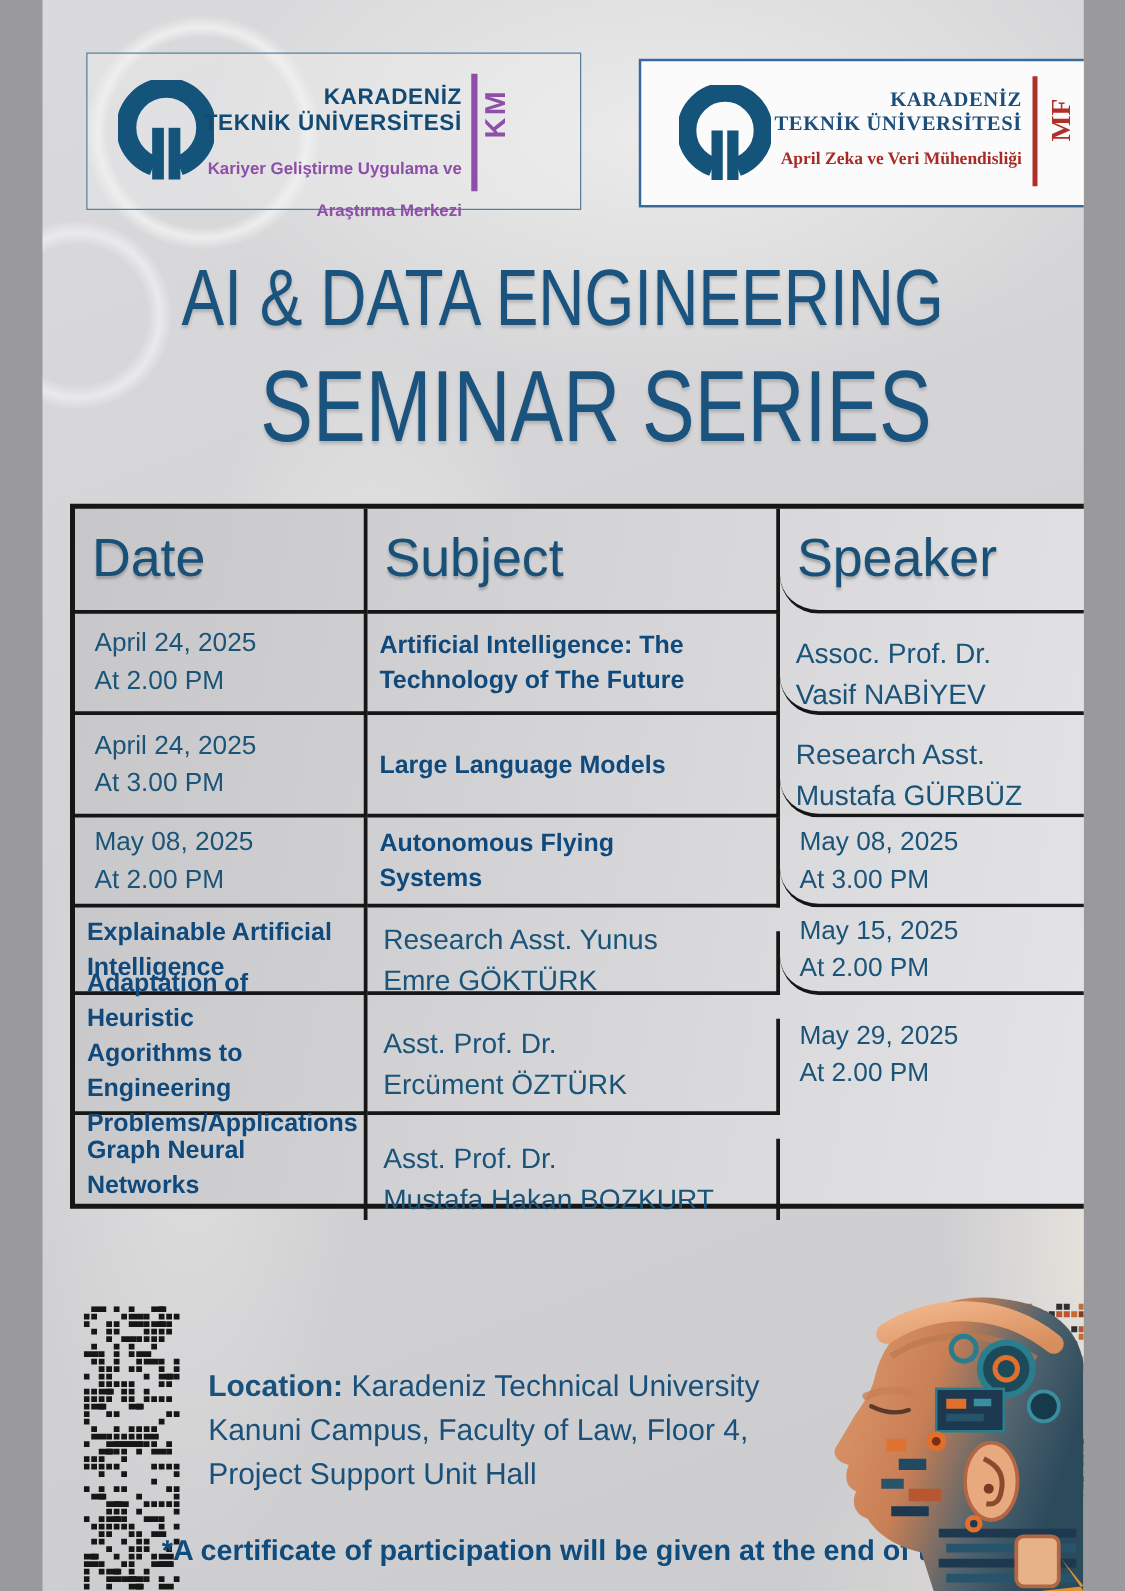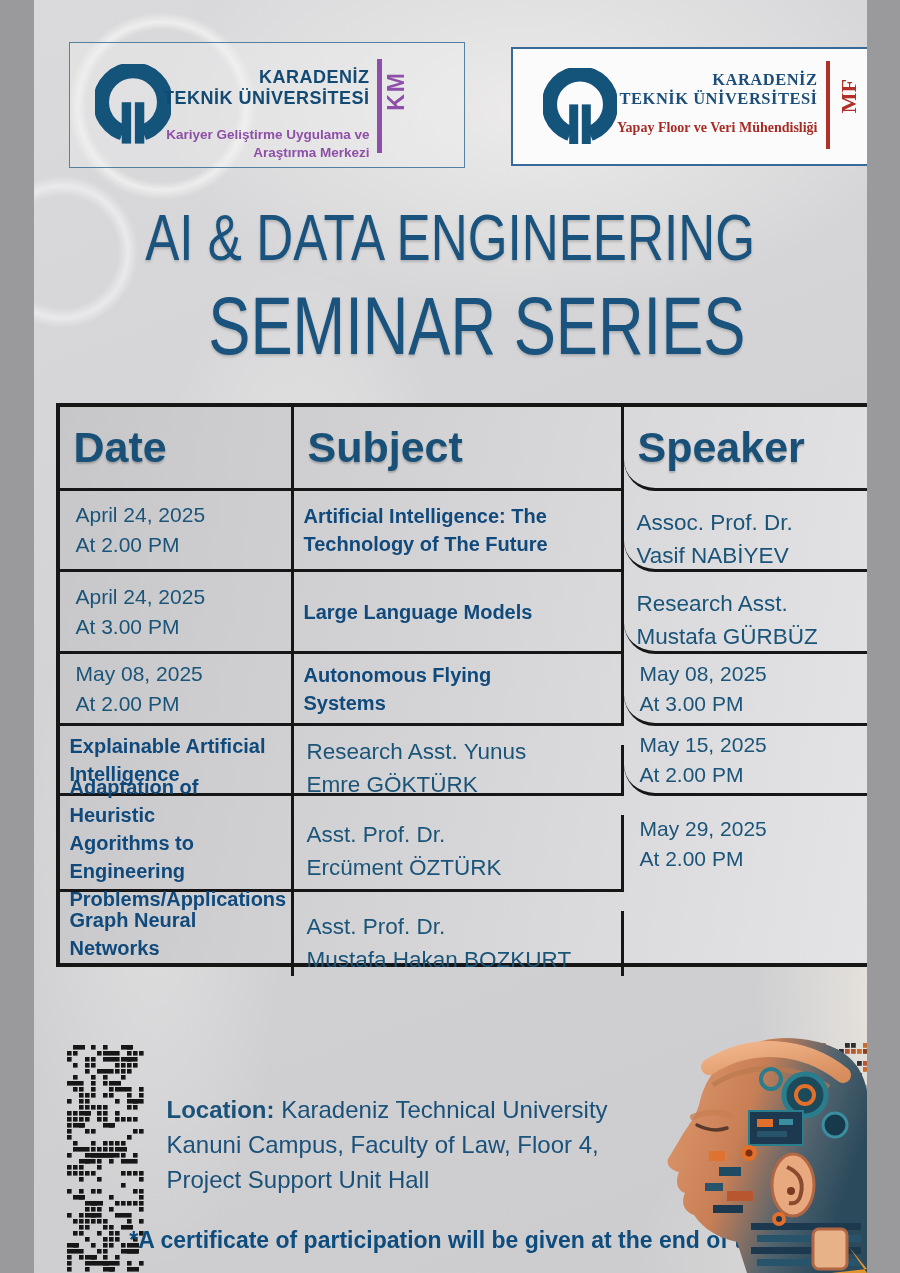--- a/index.html
+++ b/index.html
@@ -51,21 +51,21 @@
     display:grid;grid-template-columns:234px 330px auto;
     grid-template-rows:84px 81px 82px 72px 70px 96px auto;
     background:linear-gradient(100deg,#c7c7c9 0%,#d7d7d9 55%,#e5e5e7 100%);
   }
   .cell{box-sizing:border-box;border-right:3px solid #161616;border-bottom:3px solid #161616;
     display:flex;align-items:center;}
   .cell:nth-child(3n){border-right:none;border-radius:31px;}
   .cell:nth-last-child(-n+3){border-bottom:none;}
   .cell-text{white-space:pre-line;}
   .header-cell{font-size:43px;color:#185077;padding-left:14px;
-    text-shadow:0 2px 2px rgba(0,0,0,.22);font-weight:bold;}
+    text-shadow:0 2px 2px rgba(0,0,0,.22);}
   .cell.date{padding-left:16px;font-size:21px;color:#1b5479;line-height:1.42;}
   .cell.subject{padding-left:10px;padding-right:16px;font-size:20px;font-weight:bold;color:#10497b;line-height:1.4;}
   .cell.speaker{padding-left:13px;font-size:22.5px;color:#1b5479;line-height:1.45;margin-top:19px;}
   
   .qr{position:absolute;left:33px;top:1045px;width:78px;height:228px;}
   .location{position:absolute;left:133px;top:1092px;font-size:24px;color:#19517a;line-height:1.46;white-space:pre-line;}
   .location .lbl{font-weight:bold;}
   .note{position:absolute;left:80px;top:1227px;width:744px;text-align:center;font-weight:bold;
     font-size:23px;color:#0e4c7d;}
   .head-art{position:absolute;right:0;bottom:0;width:214px;height:240px;}
@@ -84,42 +84,42 @@
           </mask>
         </defs>
       <circle cx="50" cy="46" r="34" fill="none" stroke="currentColor" stroke-width="17" mask="url(#gapL)"></circle>
       <rect x="38" y="46" width="10" height="44" fill="currentColor"></rect>
       <rect x="52" y="46" width="10" height="44" fill="currentColor"></rect>
     </svg>
     <div class="logo-text">
       <div class="org-line">KARADENİZ</div>
       <div class="org-line">TEKNİK ÜNİVERSİTESİ</div>
       <div class="unit-line">Kariyer Geliştirme Uygulama ve</div>
-      <div class="unit-line" style="margin-top:0;">Araştırma Merkezi</div>
+      <div class="unit-line" style="margin-top:16px;">Araştırma Merkezi</div>
     </div>
     <div class="vbar"></div>
     <div class="badge">KM</div>
   </div>
 
   <div class="logo-box logo-right">
     <svg class="emblem" viewBox="0 0 100 100">
       <defs>
           <mask id="gapR">
             <rect width="100" height="100" fill="#fff"></rect>
             <polygon points="50,50 30,102 70,102" fill="#000"></polygon>
           </mask>
         </defs>
       <circle cx="50" cy="46" r="34" fill="none" stroke="currentColor" stroke-width="17" mask="url(#gapR)"></circle>
       <rect x="38" y="46" width="10" height="44" fill="currentColor"></rect>
       <rect x="52" y="46" width="10" height="44" fill="currentColor"></rect>
     </svg>
     <div class="logo-text">
       <div class="org-line">KARADENİZ</div>
       <div class="org-line">TEKNİK ÜNİVERSİTESİ</div>
-      <div class="unit-line">Yapay Floor ve Veri Mühendisliği</div>
+      <div class="unit-line">April Zeka ve Veri Mühendisliği</div>
     </div>
     <div class="vbar"></div>
     <div class="badge">MF</div>
   </div>
 
   <div class="title" style="color: rgb(26, 83, 125);">
     <div><span class="title-l1">AI &amp; DATA ENGINEERING</span></div>
     <div><span class="title-l2">SEMINAR SERIES</span></div>
   </div>
 

